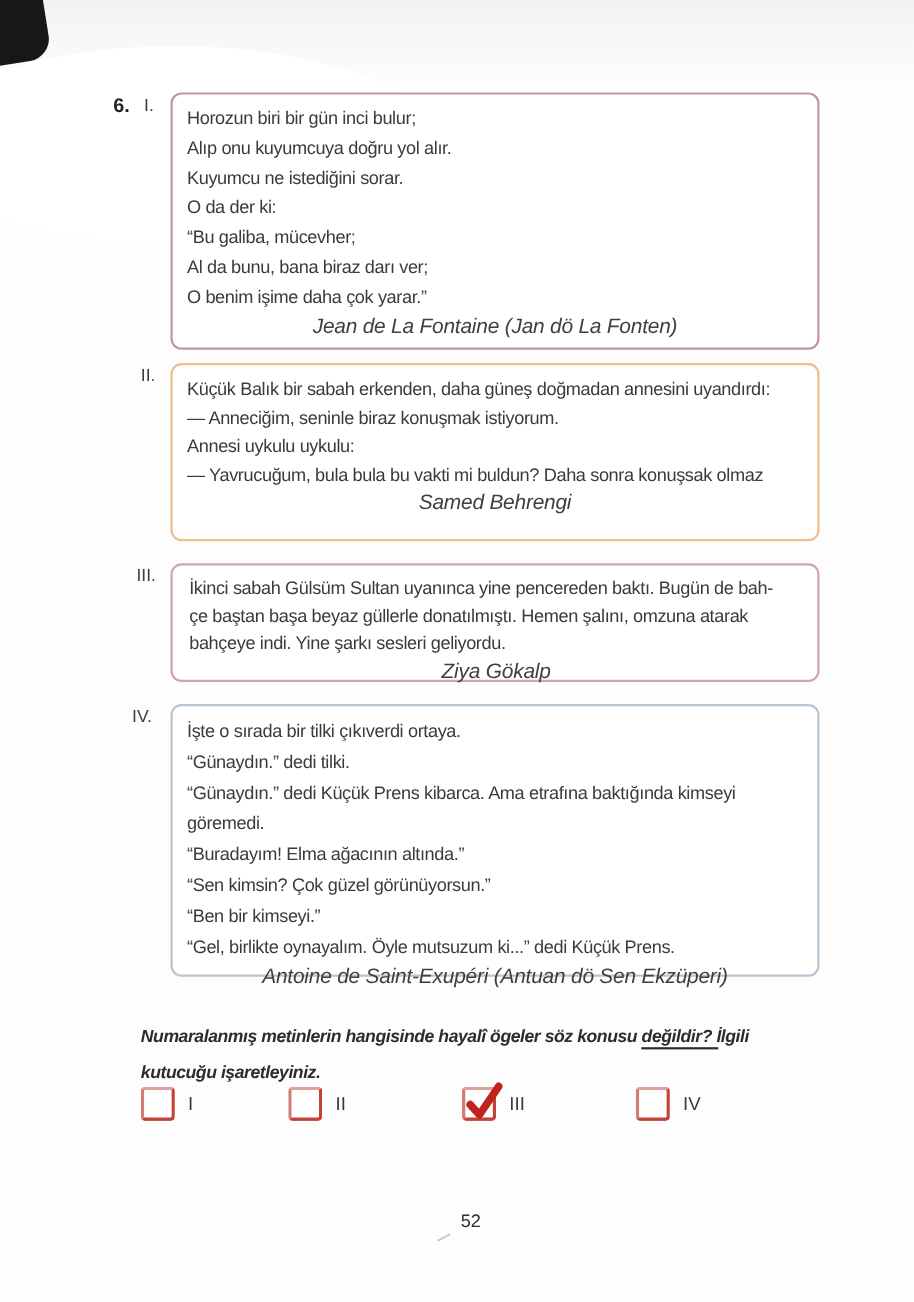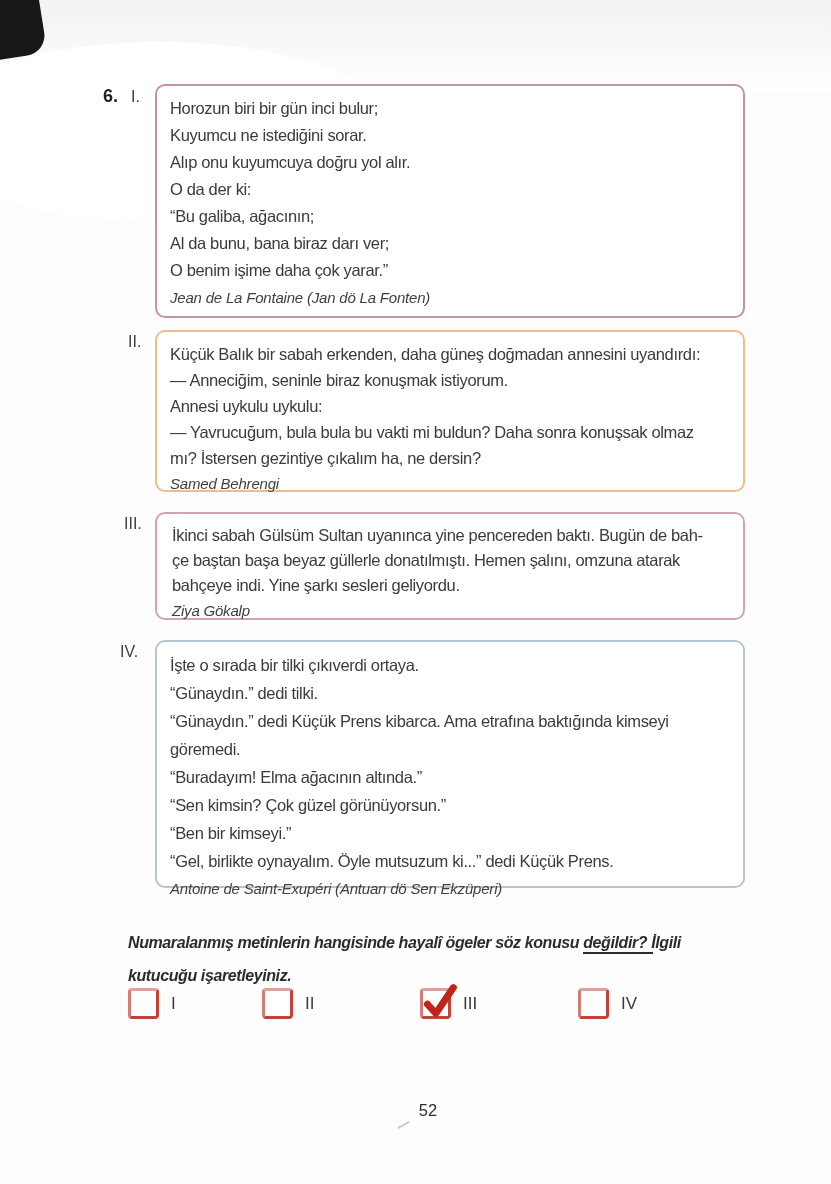--- a/index.html
+++ b/index.html
@@ -26,21 +26,21 @@
   #numeral-4 { left:120px; top:643px; }
 
   .box { position:absolute; left:155px; width:590px; box-sizing:border-box;
     background:#ffffff; border:2px solid #b91c1c; border-radius:10px;
     padding:9px 13px; font-size:16.5px; letter-spacing:-0.35px; }
   #box-1 { top:84px;  height:234px; line-height:27px; }
   #box-2 { top:330px; height:162px; line-height:26px; }
   #box-3 { top:512px; height:108px; line-height:25px;padding-left:15px; }
   #box-4 { top:640px; height:248px; line-height:28px; }
   .line { white-space:nowrap; }
-  .attribution { text-align:left; font-style:italic; font-size:15px;
+  .attribution { text-align:center; font-style:italic; font-size:19px;
     letter-spacing:-0.2px; color:#3f3f3f; }
 
   .question { position:absolute; left:128px; top:926px; width:622px;
     font-weight:bold; font-size:16px; line-height:33px; color:#2c2c2c;
     letter-spacing:-0.4px; }
   .q-line { white-space:nowrap;font-style:italic; }
   .u { border-bottom:2px solid #2c2c2c; padding-bottom:1px;
     padding-right:15px; margin-right:-15px; }
 
   .option { position:absolute; top:988px; display:flex; align-items:center; gap:12px; }
@@ -69,35 +69,34 @@
 
   <div class="q-number">6.</div>
 
   <div class="numeral" id="numeral-1">I.</div>
   <div class="numeral" id="numeral-2">II.</div>
   <div class="numeral" id="numeral-3">III.</div>
   <div class="numeral" id="numeral-4">IV.</div>
 
   <div class="box" id="box-1" style="border-color: rgb(196, 147, 170);">
     <div class="line">Horozun biri bir gün inci bulur;</div>
+    <div class="line">Alıp onu kuyumcuya doğru yol alır.</div>
     <div class="line">Kuyumcu ne istediğini sorar.</div>
-    <div class="line">Alıp onu kuyumcuya doğru yol alır.</div>
     <div class="line">O da der ki:</div>
-    <div class="line">“Bu galiba, ağacının;</div>
+    <div class="line">“Bu galiba, mücevher;</div>
     <div class="line">Al da bunu, bana biraz darı ver;</div>
     <div class="line">O benim işime daha çok yarar.”</div>
     <div class="attribution">Jean de La Fontaine (Jan dö La Fonten)</div>
   </div>
 
   <div class="box" id="box-2" style="border-color: rgb(237, 189, 143);">
     <div class="line">Küçük Balık bir sabah erkenden, daha güneş doğmadan annesini uyandırdı:</div>
     <div class="line">— Anneciğim, seninle biraz konuşmak istiyorum.</div>
     <div class="line">Annesi uykulu uykulu:</div>
     <div class="line">— Yavrucuğum, bula bula bu vakti mi buldun? Daha sonra konuşsak olmaz</div>
-    <div class="line">mı? İstersen gezintiye çıkalım ha, ne dersin?</div>
     <div class="attribution">Samed Behrengi</div>
   </div>
 
   <div class="box" id="box-3" style="border-color: rgb(209, 163, 184);">
     <div class="line">İkinci sabah Gülsüm Sultan uyanınca yine pencereden baktı. Bugün de bah-</div>
     <div class="line">çe baştan başa beyaz güllerle donatılmıştı. Hemen şalını, omzuna atarak</div>
     <div class="line">bahçeye indi. Yine şarkı sesleri geliyordu.</div>
     <div class="attribution">Ziya Gökalp</div>
   </div>
 

